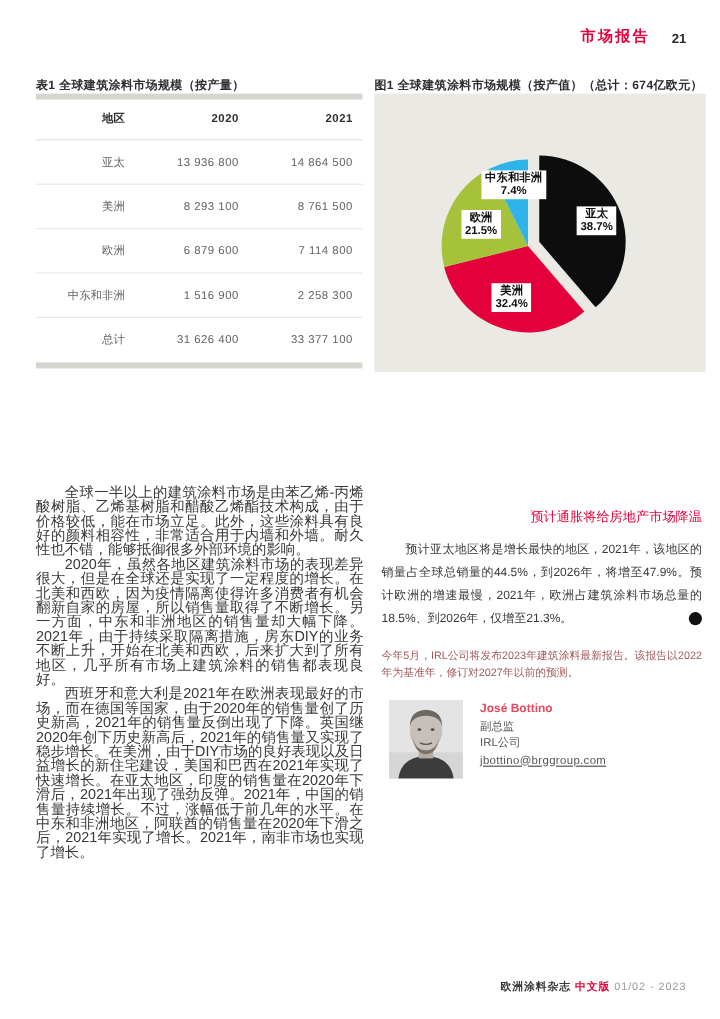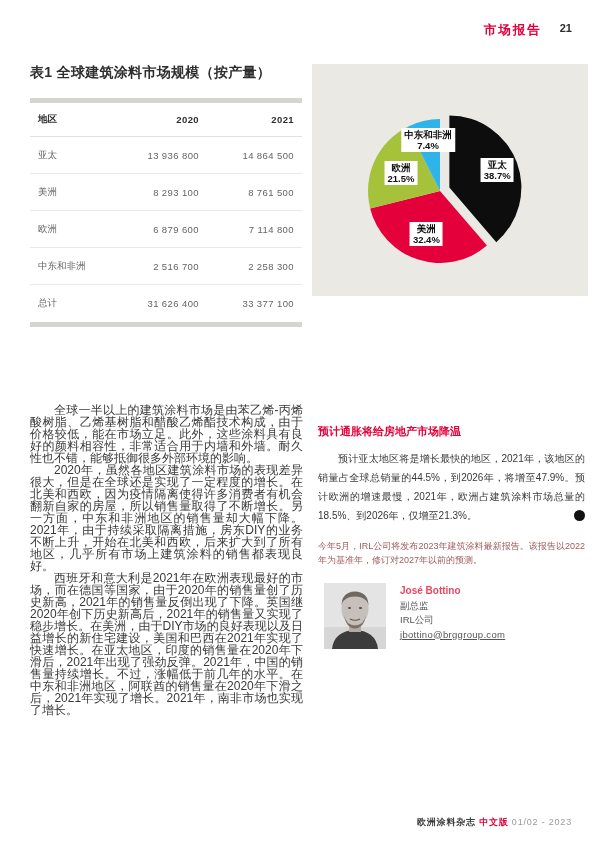--- a/index.html
+++ b/index.html
@@ -1,48 +1,48 @@
 <!DOCTYPE html>
 <html><head>
 <meta charset="utf-8">
 <style>
   *{margin:0;padding:0;box-sizing:border-box}
   html,body{background:#ffffff}
   .page{position:relative;width:600px;height:849px;background:#fff;overflow:hidden;
         font-family:"Liberation Sans","DejaVu Sans",sans-serif;color:#383838}
 
   
-  .page-header{position:absolute;top:22px;right:28px;display:flex;align-items:flex-start;gap:18px}
+  .page-header{position:absolute;top:22px;right:28px;display:flex;align-items:flex-end;gap:18px}
   .section-label{color:#e4003a;font-weight:bold;font-size:12.5px;letter-spacing:2px}
   .page-number{font-size:11px;font-weight:bold;color:#2b2b2b}
 
   
   .top{position:absolute;top:64px;left:30px;width:558px;display:flex;gap:10px}
   .table-block{width:272px}
   .chart-block{width:276px}
-  .block-title{font-size:14px;font-weight:bold;color:#2e2e2e;letter-spacing:.3px;height:14px;margin-bottom:20px;white-space:nowrap}
+  .block-title{font-size:10px;font-weight:bold;color:#2e2e2e;letter-spacing:.3px;height:14px;white-space:nowrap}
   .bar{height:5px;background:#d7d5cf}
   .thead{display:flex;padding:0 8px;height:34px;align-items:center;font-weight:bold;font-size:9.5px;color:#2e2e2e;border-bottom:1px solid #e4e2dc}
   .trow{display:flex;padding:0 8px;height:37px;align-items:center;font-size:9.5px;color:#646464;border-bottom:1px solid #eae8e2}
   #table-rows .trow:last-child{border-bottom:none}
-  .col-region{flex:1;text-align:left}
+  .col-region{flex:1;text-align:right}
   .col-num{width:95px;text-align:right;letter-spacing:.4px}
 
   .chart-panel{position:relative;width:276px;height:232px;background:#eae9e4}
   .chart-panel svg{position:absolute;left:0;top:0}
   .pie-label{position:absolute;transform:translate(-50%,-50%);background:#fff;padding:1px 3px;
              font-size:9.5px;font-weight:bold;line-height:11px;color:#101010;text-align:center;white-space:nowrap}
 
   
   .article{position:absolute;top:404px;left:30px;width:555px;display:flex;gap:15px}
   .colL{width:273px;font-size:12px;line-height:12px;text-align:justify}
   .colR{width:267px;font-size:10px;line-height:19px;text-align:justify}
   .colL p{text-indent:2em}
   .colR p.ind{text-indent:2em;margin-top:10px}
-  .subheading{color:#e4003a;font-size:11px;font-weight:bold;line-height:15px;margin:20px 0 0;text-align:left}
+  .subheading{color:#e4003a;font-size:11px;font-weight:normal;line-height:15px;margin:20px 0 0;text-align:right}
   .p7wrap{position:relative}
   .end-marker{position:absolute;right:0;bottom:4px;width:11px;height:11px;border-radius:50%;
               background:#111;color:#fff;font-size:7px;line-height:11px;text-align:center;font-weight:bold}
   .note{margin-top:14px;font-size:9px;line-height:14px;color:#a05a5a;text-align:justify}
 
   
   .author{margin-top:16px;margin-left:6px;display:flex;gap:14px}
   .photo{width:62px;height:66px;flex:none;overflow:hidden}
   .author-info{font-size:9.5px;line-height:14.5px;color:#555;padding-top:1px}
   .author-name{color:#e8485e;font-weight:bold;font-size:10px}
@@ -84,33 +84,34 @@
             <span class="col-num">8 293 100</span>
             <span class="col-num">8 761 500</span>
           </div>
           <div class="trow">
             <span class="col-region">欧洲</span>
             <span class="col-num">6 879 600</span>
             <span class="col-num">7 114 800</span>
           </div>
           <div class="trow">
             <span class="col-region">中东和非洲</span>
-            <span class="col-num">2 516 700</span>
+            <span class="col-num">1 516 900</span>
             <span class="col-num">2 258 300</span>
           </div>
           <div class="trow">
             <span class="col-region">总计</span>
             <span class="col-num">31 626 400</span>
             <span class="col-num">33 377 100</span>
           </div>
         </div>
       <div class="bar"></div>
     </div>
 
     <div class="chart-block">
+      <div class="block-title">图1 全球建筑涂料市场规模（按产值）（总计：674亿欧元）</div>
       <div class="chart-panel" id="chart-panel">
         <svg id="pie-svg" width="276" height="232" viewBox="0 0 276 232">
             <path d="M 137.37646499297236 123.52409663028963 L 137.37646499297236 51.52409663028963 A 72 72 0 0 1 184.30849321463566 178.1261545310776 Z" fill="#0d0d0d"></path>
             <path d="M 128 127 L 174.9320282216633 181.60205790078797 A 72 72 0 0 1 58.1508850527124 144.4671446172694 Z" fill="#e4003a"></path>
             <path d="M 128 127 L 58.1508850527124 144.4671446172694 A 72 72 0 0 1 95.71640844151764 62.643417461109024 Z" fill="#a6c23a"></path>
             <path d="M 128 127 L 95.71640844151764 62.643417461109024 A 72 72 0 0 1 127.99999999999999 55 Z" fill="#2fb4e9"></path>
           </svg>
       <div class="pie-label" style="left: 185.196px; top: 105.797px;">
             <div>亚太</div>
             <div>38.7%</div>

